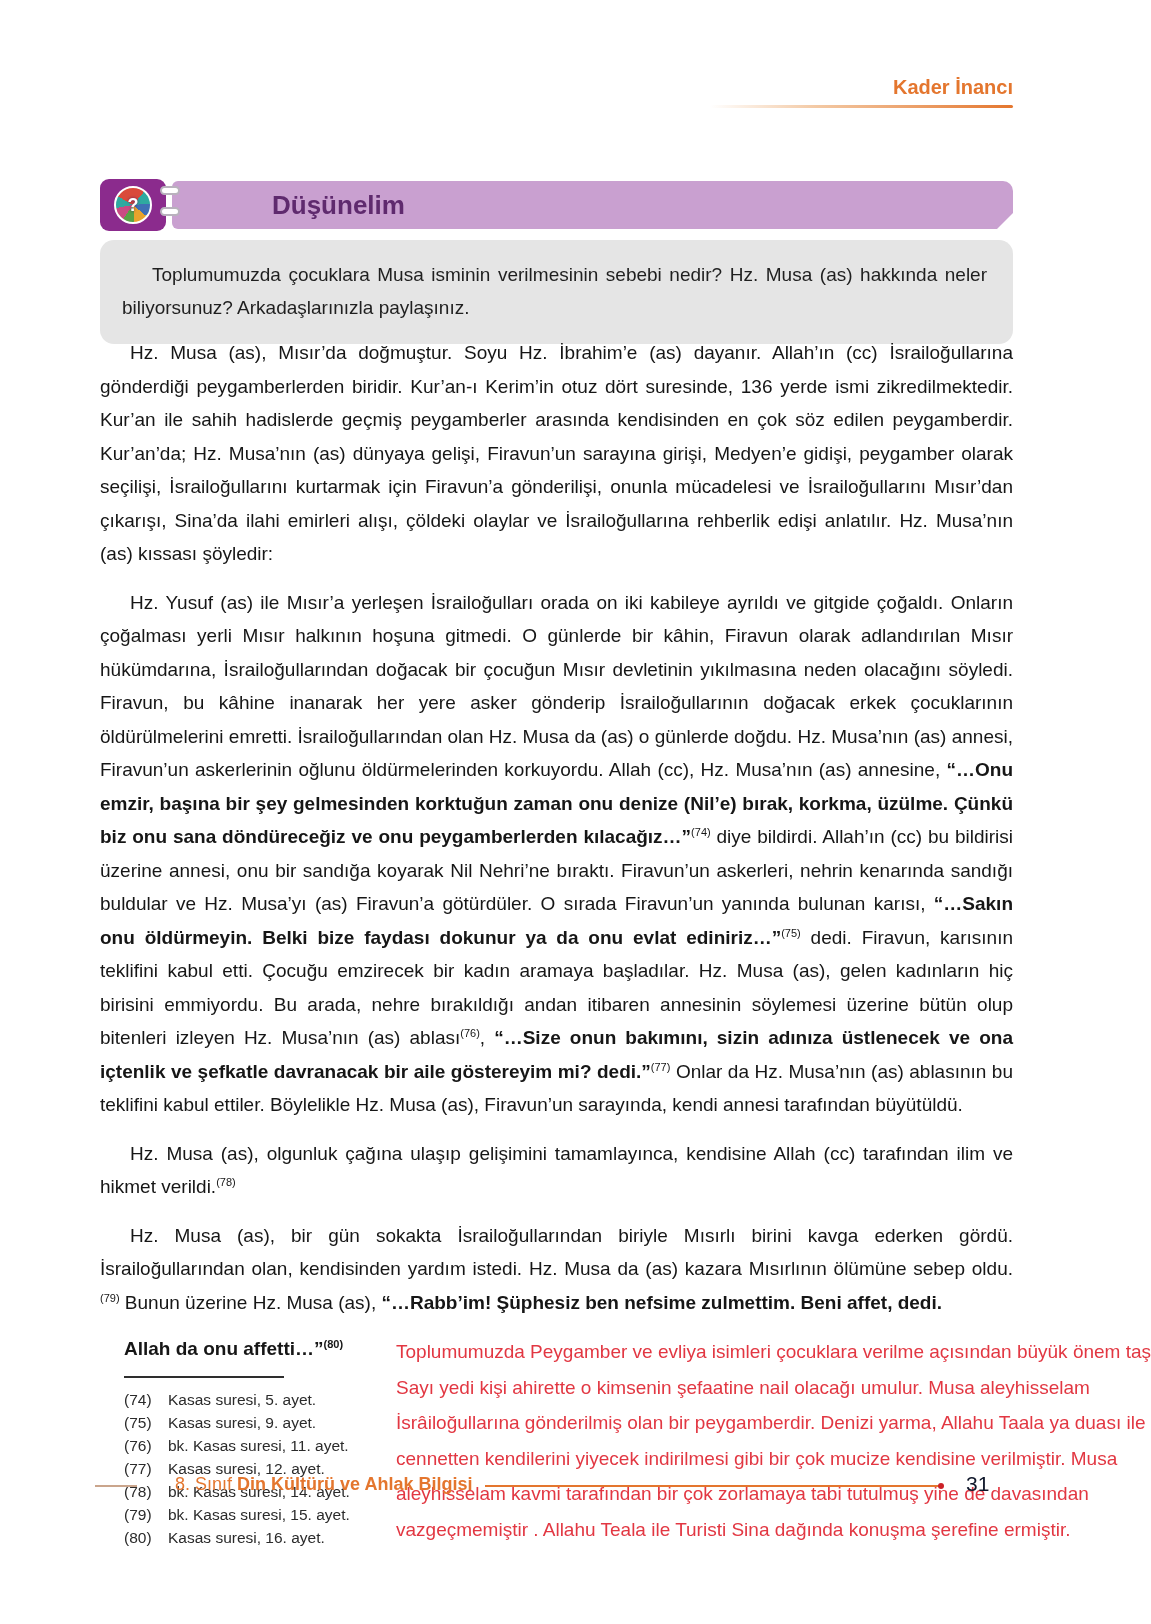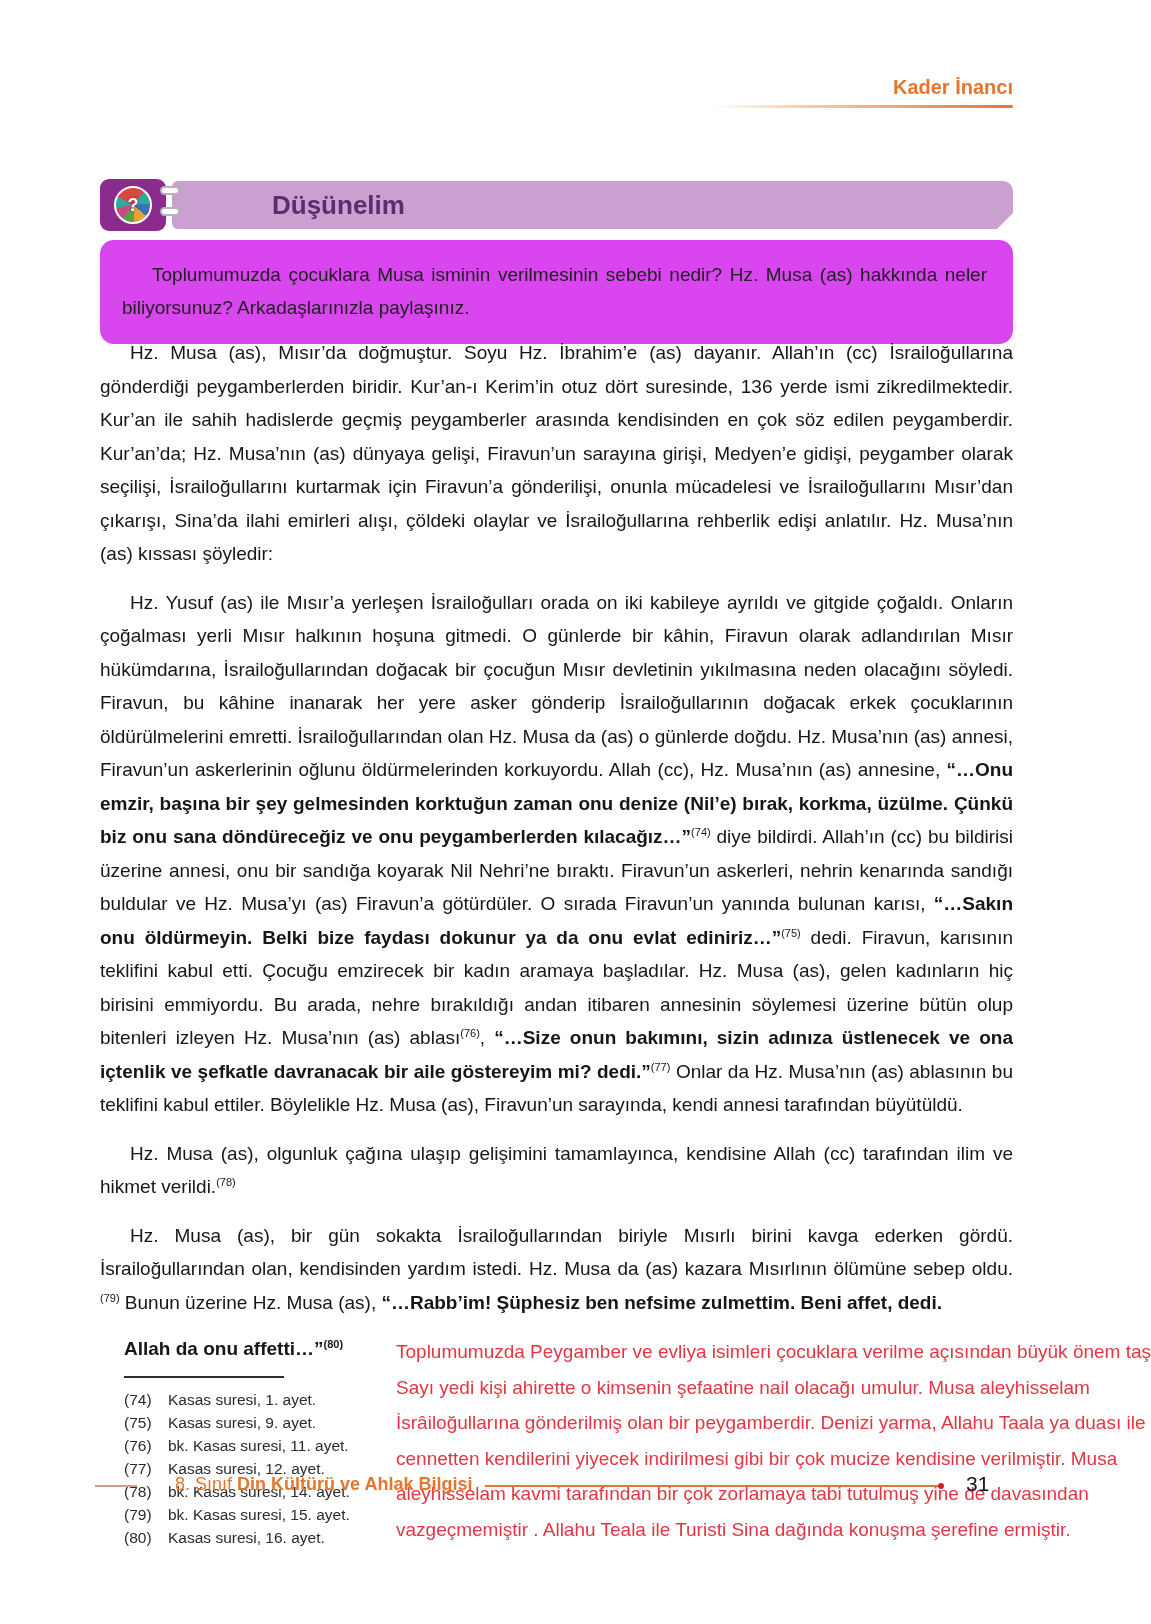--- a/index.html
+++ b/index.html
@@ -56,21 +56,21 @@
   .banner-bar::after {       
     content:""; position:absolute; right:0; bottom:0;
     border-style:solid; border-width:0 0 16px 16px;
     border-color:transparent transparent #ffffff transparent;
   }
   .banner-bar .bt { font-size:26px; font-weight:bold; color:#5f2a6e; }
 
   
   .question-box {
     position:absolute; left:100px; top:240px; width:913px;
-    background:#d946ef; border-radius:14px; padding:18px 26px 20px 22px;
+    background:#e5e5e5; border-radius:14px; padding:18px 26px 20px 22px;
   }
   .question-box p { font-size:19px; line-height:33px; color:#1f1f1f; text-indent:30px; text-align:justify; }
 
   
   .article { position:absolute; left:100px; top:336px; width:913px; }
   .article p.bp {
     font-size:19px; line-height:33.5px; color:#161616; text-align:justify;
     text-indent:30px; margin-bottom:15px;
   }
   .article b { font-weight:bold; }
@@ -136,21 +136,21 @@
         <p class="bp"><span>Hz. Musa (as), bir gün sokakta İsrailoğullarından biriyle Mısırlı birini kavga ederken gördü. İsrailoğullarından olan, kendisinden yardım istedi. Hz. Musa da (as) kazara Mısırlının ölümüne sebep oldu.</span><sup class="fnref">(79)</sup><span> Bunun üzerine Hz. Musa (as), </span><b>“…Rabb’im! Şüphesiz ben nefsime zulmettim. Beni affet, dedi.</b></p>
       </div>
 
     <div class="bottom-row">
       <div class="left-col">
         <p class="closing-line" id="closing-line"><b>Allah da onu affetti…”</b><sup class="fnref">(80)</sup></p>
         <div class="fn-rule"></div>
         <div class="footnotes" id="footnotes">
             <div class="fn-item">
               <span class="fn-num">(74)</span>
-              <span>Kasas suresi, 1. ayet.</span>
+              <span>Kasas suresi, 5. ayet.</span>
             </div>
             <div class="fn-item">
               <span class="fn-num">(75)</span>
               <span>Kasas suresi, 9. ayet.</span>
             </div>
             <div class="fn-item">
               <span class="fn-num">(76)</span>
               <span>bk. Kasas suresi, 11. ayet.</span>
             </div>
             <div class="fn-item">

